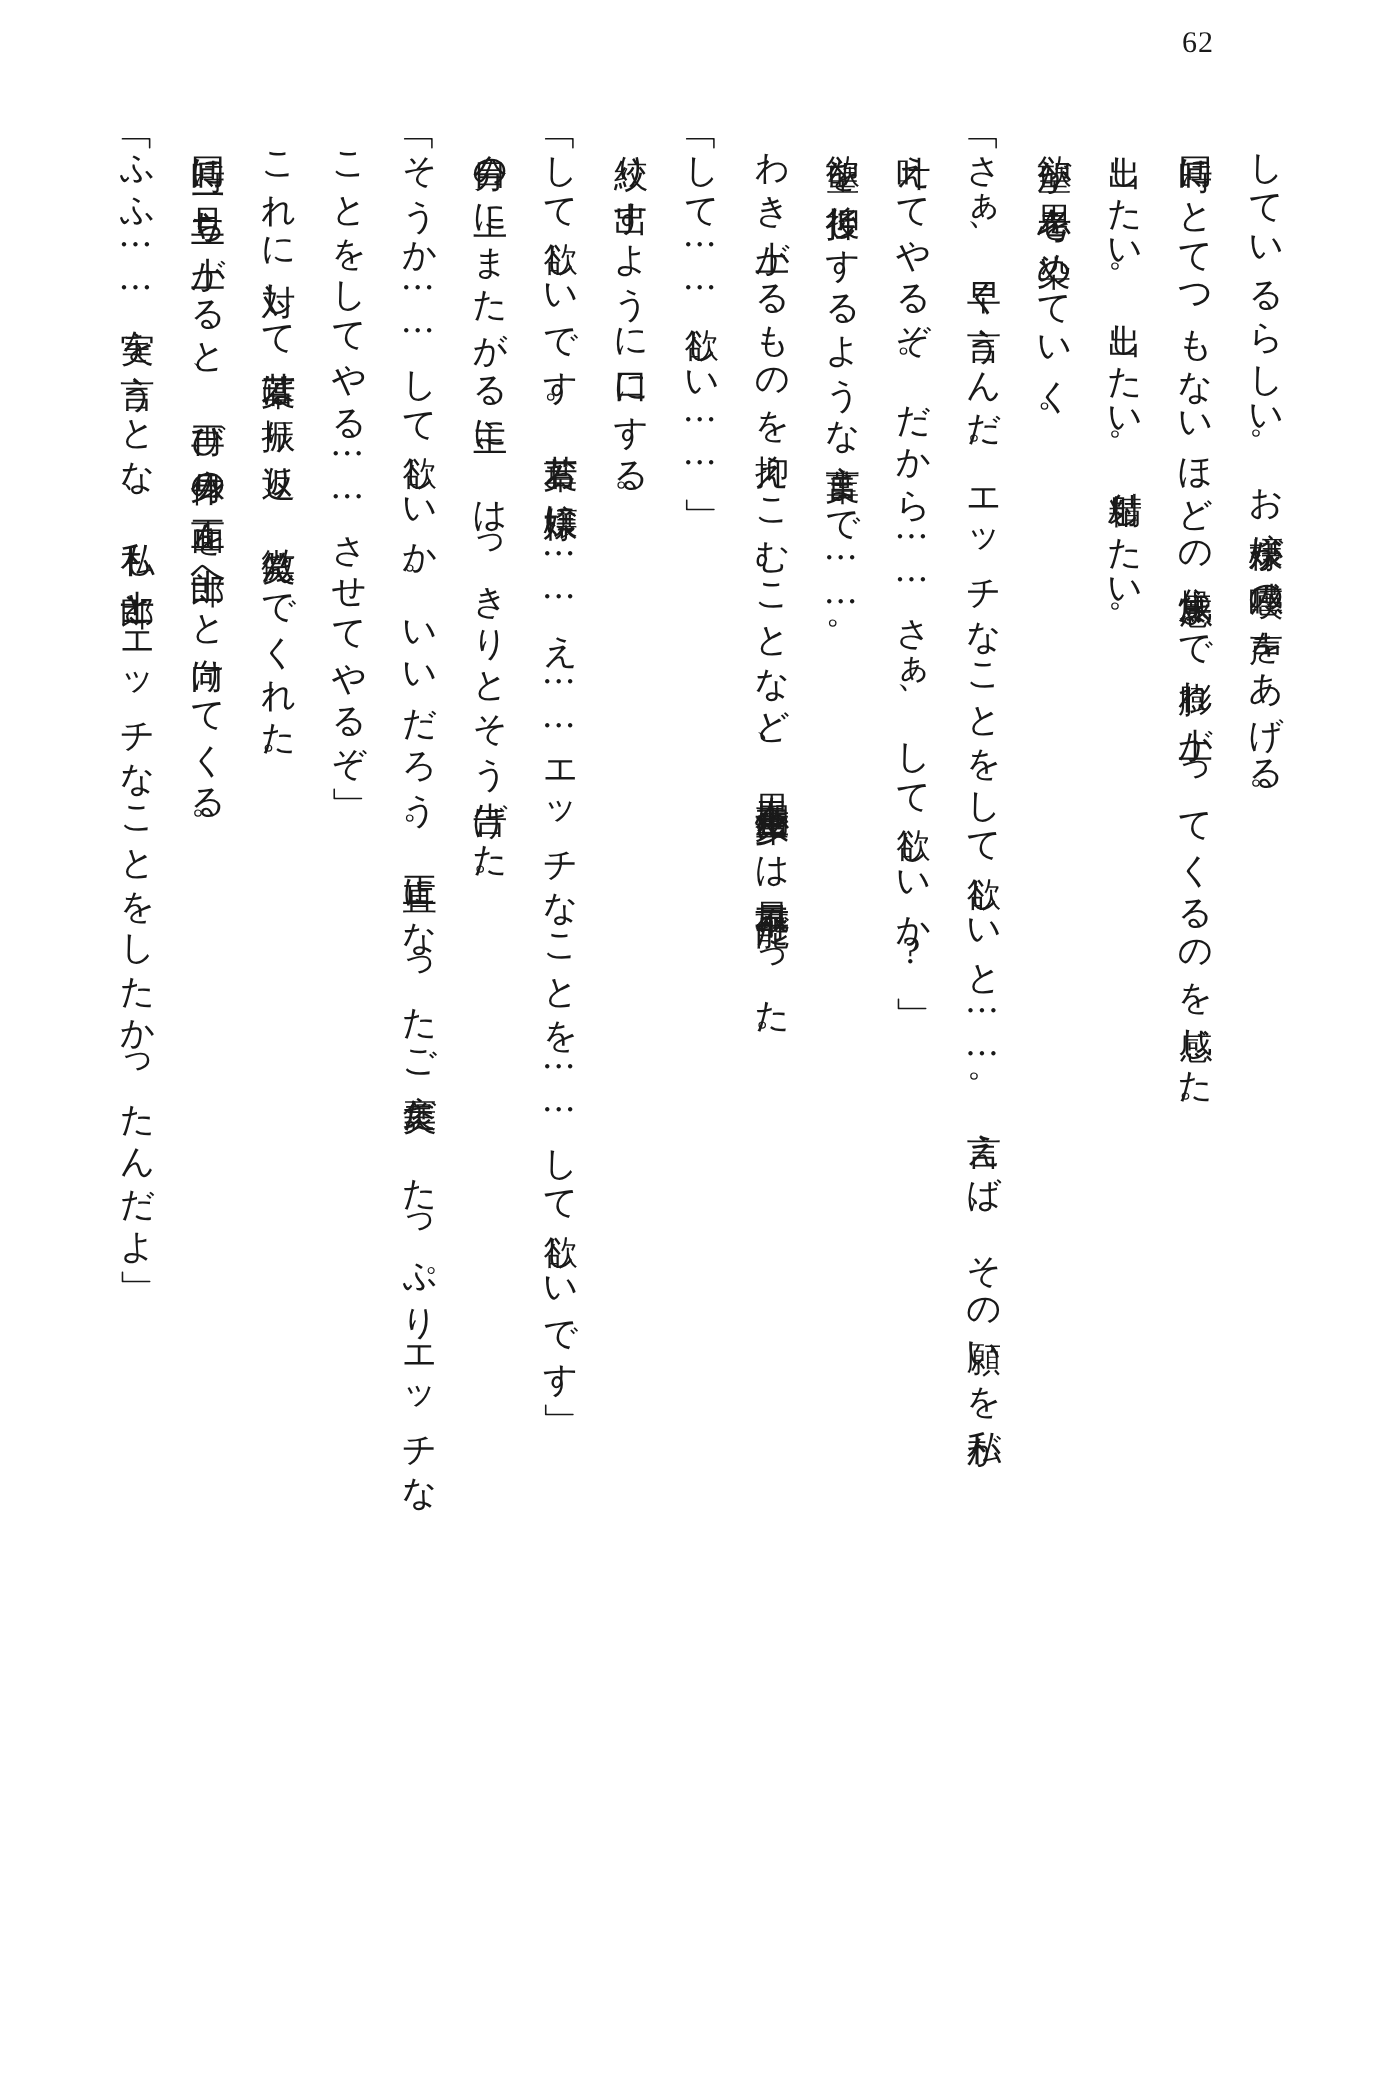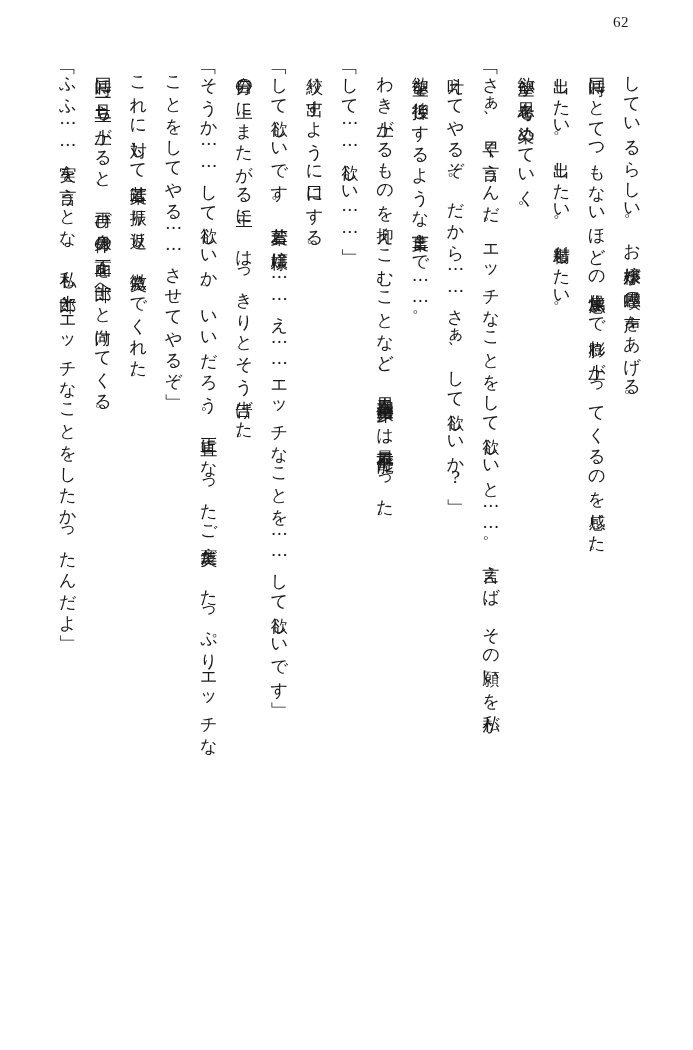--- a/index.html
+++ b/index.html
@@ -17,21 +17,21 @@
   .page {
     position: relative;
     width: 693px;
     height: 1050px;
     box-sizing: border-box;
     background: #fff;
   }
   .page-number {
     position: absolute;
     top: 14px;
-    right: 64px;
+    right: 86px;
     font-size: 15px;
     letter-spacing: 0.5px;
     color: #1a1a1a;
     font-family: "Liberation Serif", "DejaVu Serif", serif;
   }
   .body-text {
     position: absolute;
     top: 64px;
     right: 44px;
     left: 40px;

